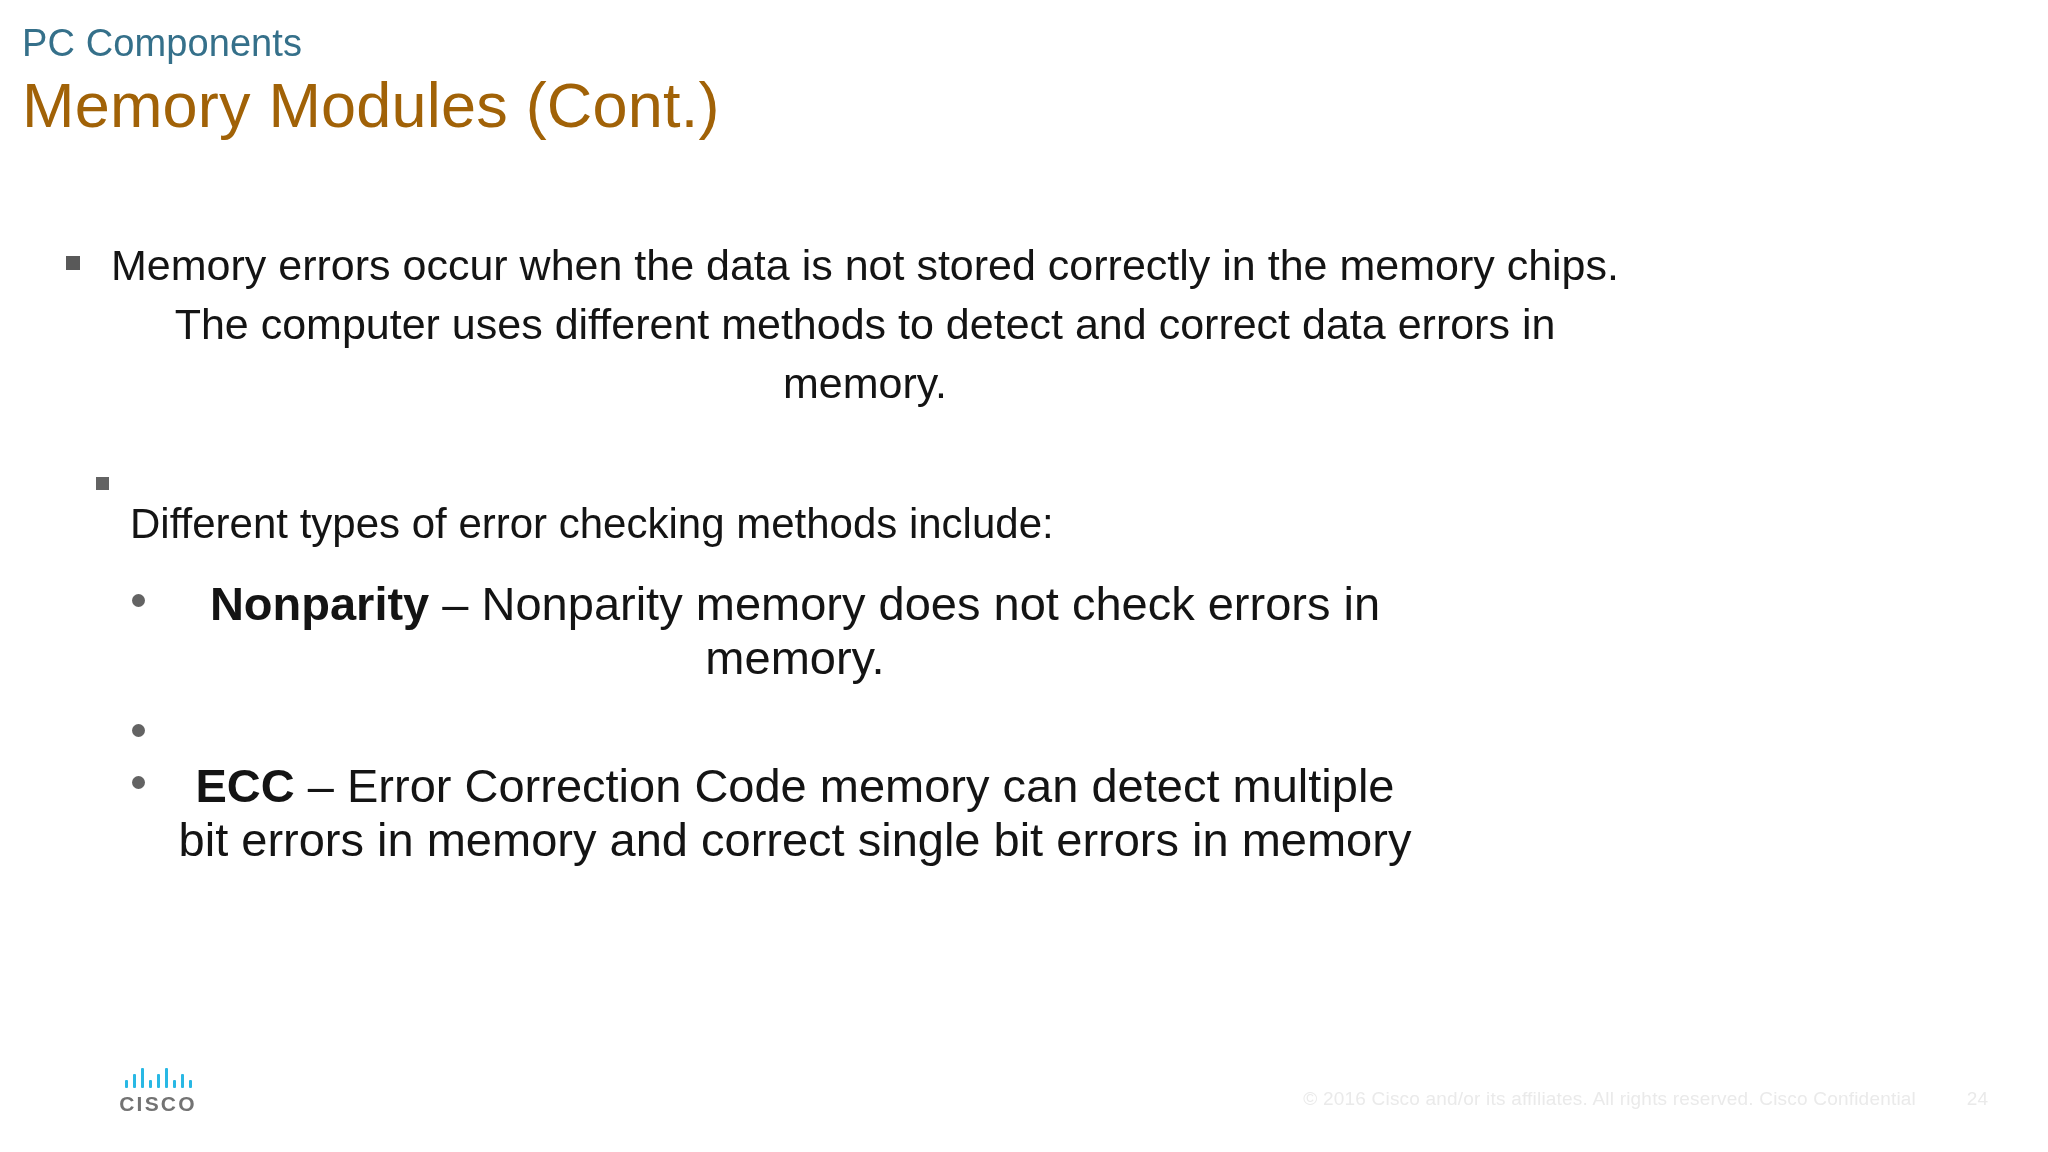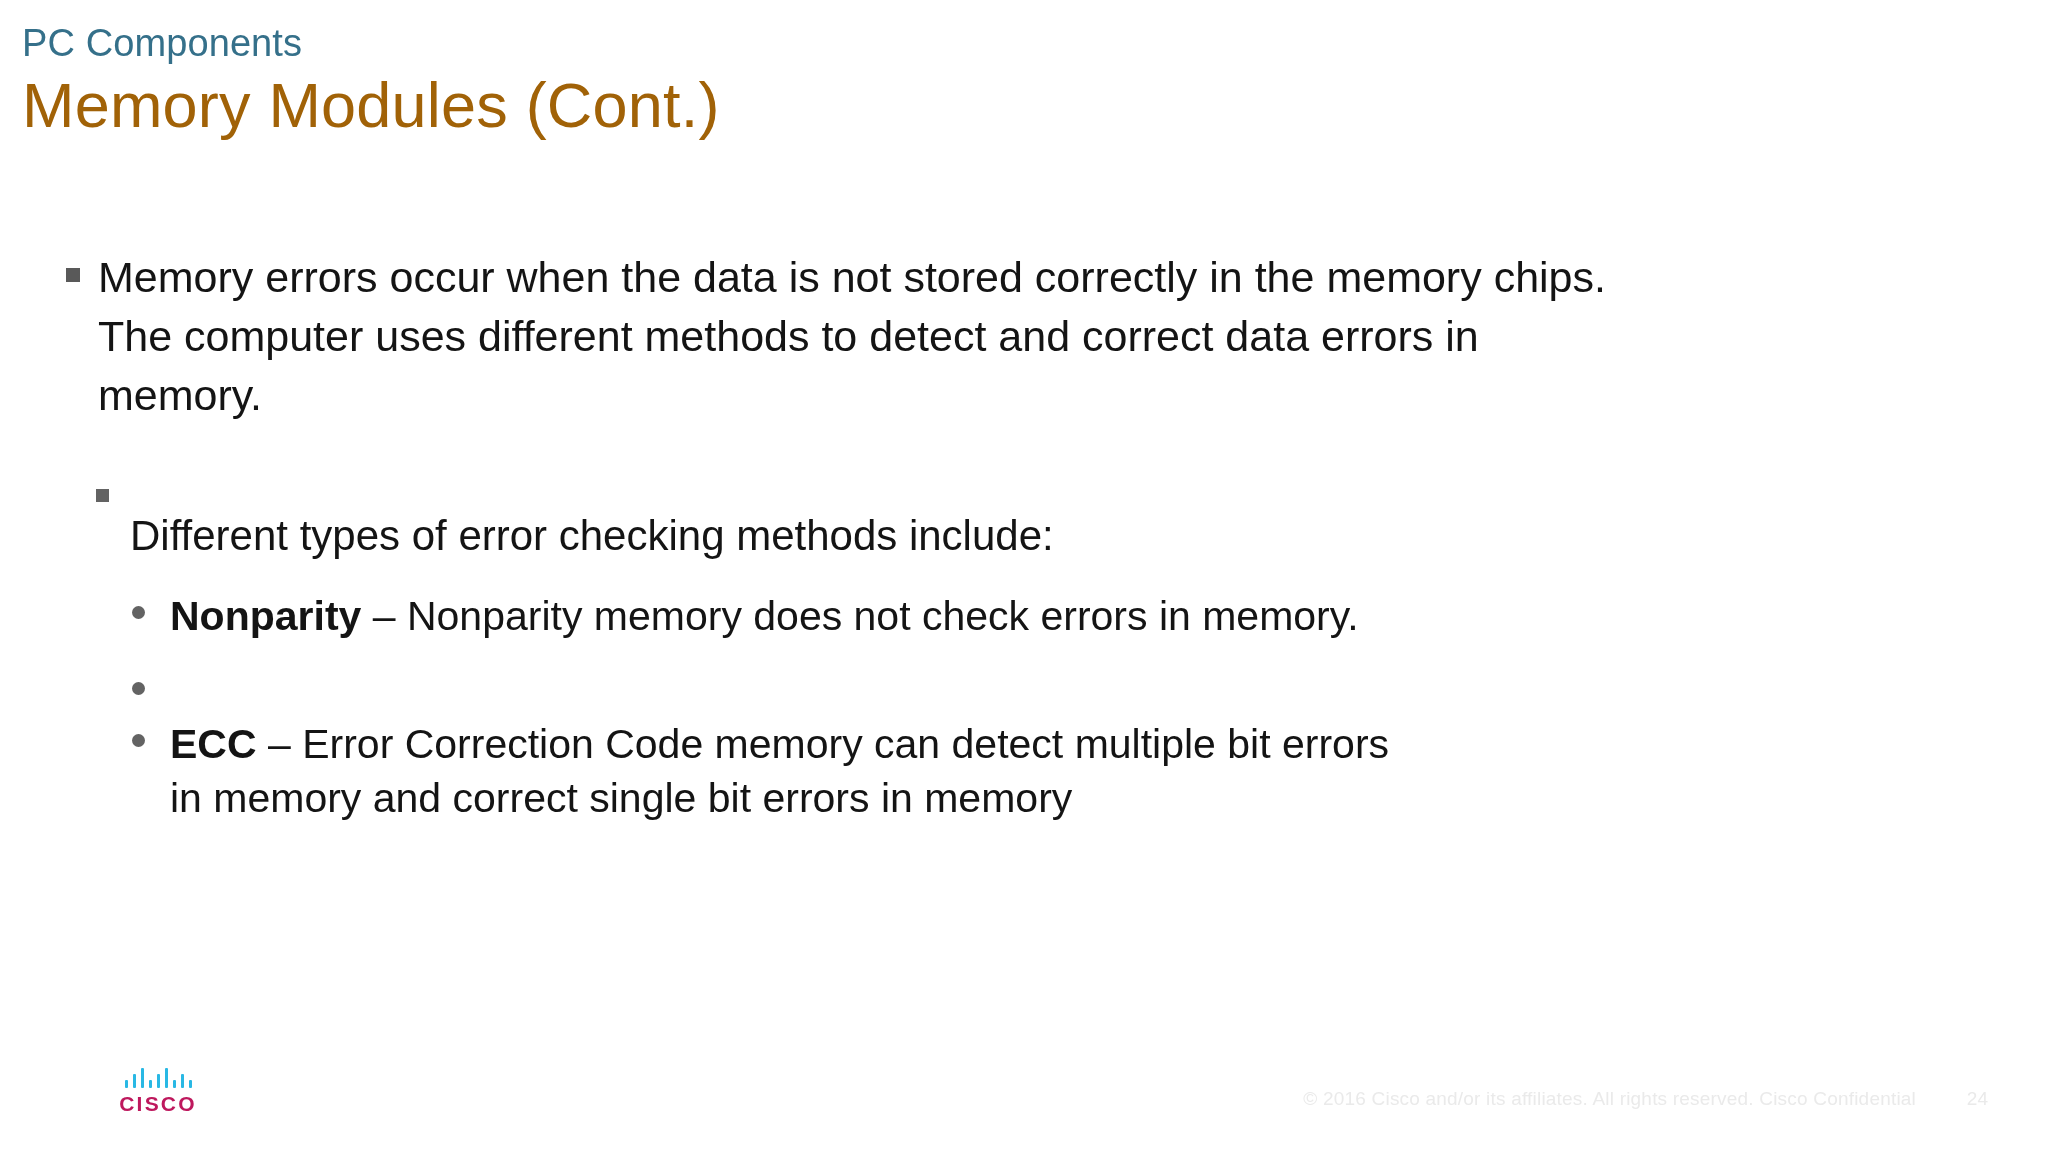--- a/index.html
+++ b/index.html
@@ -42,22 +42,23 @@
     color: #a16207;
     font-weight: 400;
     letter-spacing: 0.2px;
     white-space: nowrap;
   }
 
   
   .body-area {
     position: absolute;
     left: 0;
-    top: 248px;
+    top: 236px;
     width: 1672px;
+    text-align: center;
   }
 
   .bullet-row {
     display: flex;
     align-items: flex-start;
     color: #141414;
   }
 
   
   .lvl1 {
@@ -117,21 +118,21 @@
     padding-top: 17px;
   }
   .lvl3 .dot {
     display: block;
     width: 13px;
     height: 13px;
     border-radius: 50%;
     background: #636363;
   }
   .lvl3 .btext {
-    font-size: 41px;
+    font-size: 47px;
     line-height: 54px;
     max-width: 1250px;
   }
   .btext b { font-weight: 700; }
 
   
   .footer {
     position: absolute;
     left: 0;
     bottom: 0;
@@ -158,21 +159,21 @@
     border-radius: 1px;
   }
   .cisco-bars i.s { height: 8px; }
   .cisco-bars i.m { height: 14px; }
   .cisco-bars i.t { height: 20px; }
   .cisco-word {
     margin-top: 4px;
     text-align: center;
     font-size: 21px;
     letter-spacing: 2.2px;
-    color: #be185d;
+    color: #737373;
     font-weight: 700;
     font-family: "Liberation Sans", sans-serif;
   }
   .copyright {
     position: absolute;
     right: 132px;
     bottom: 42px;
     font-size: 19px;
     color: #EAEAEA;
     white-space: nowrap;

